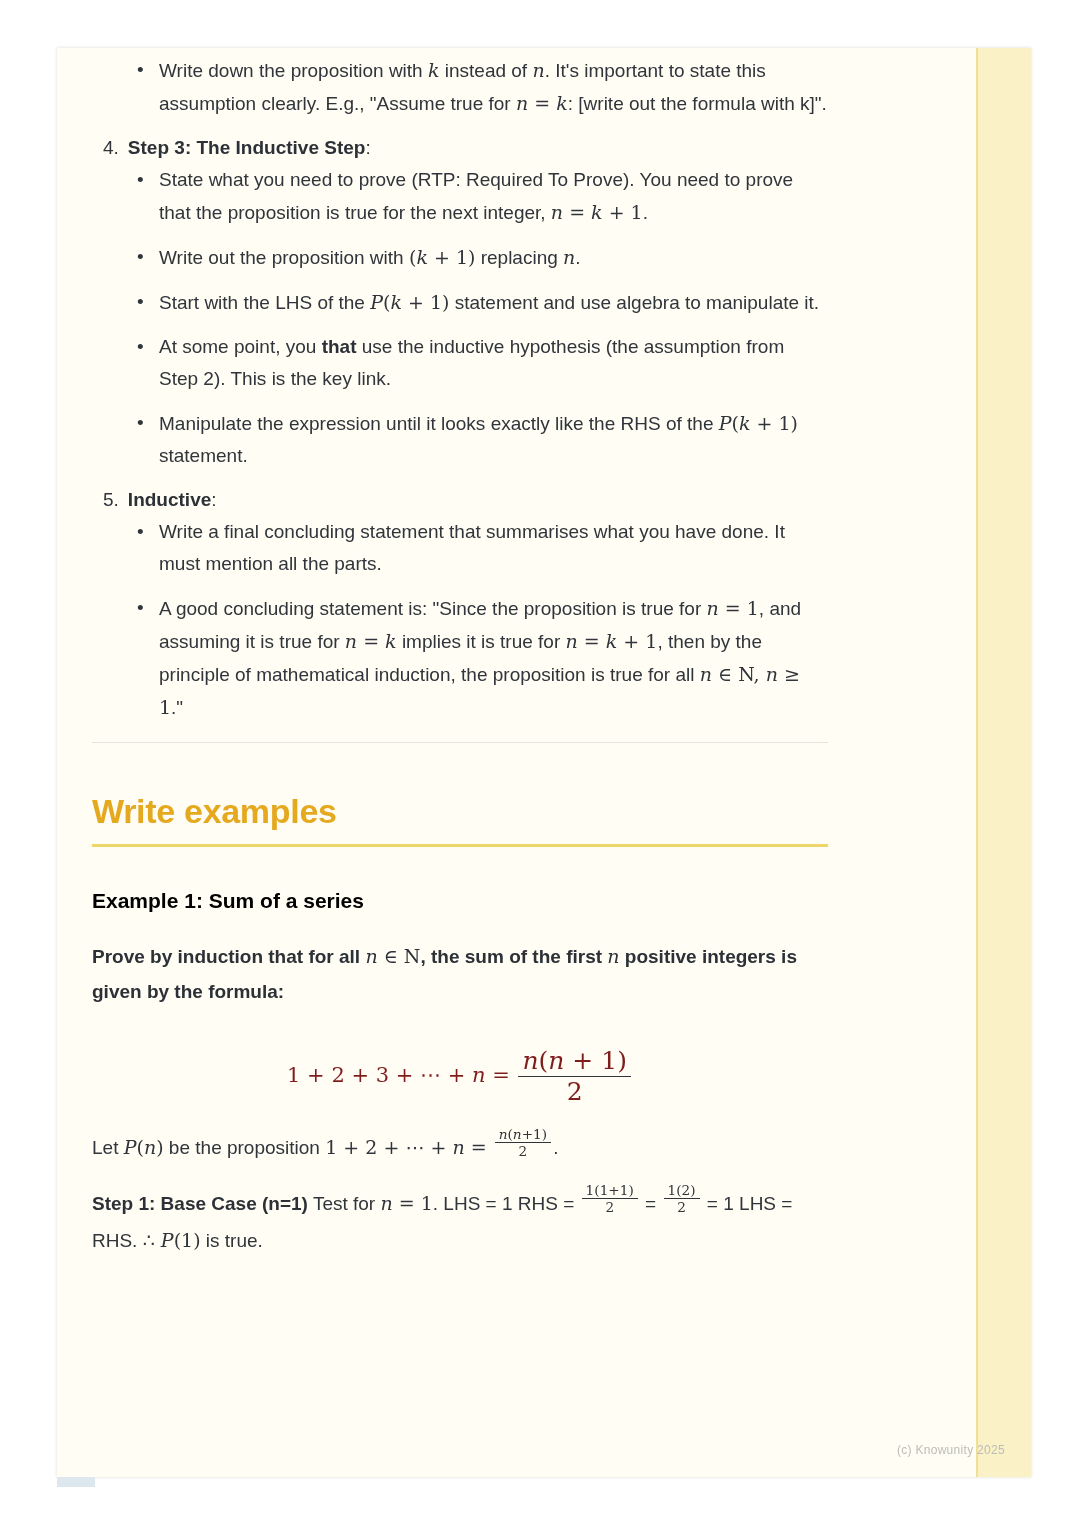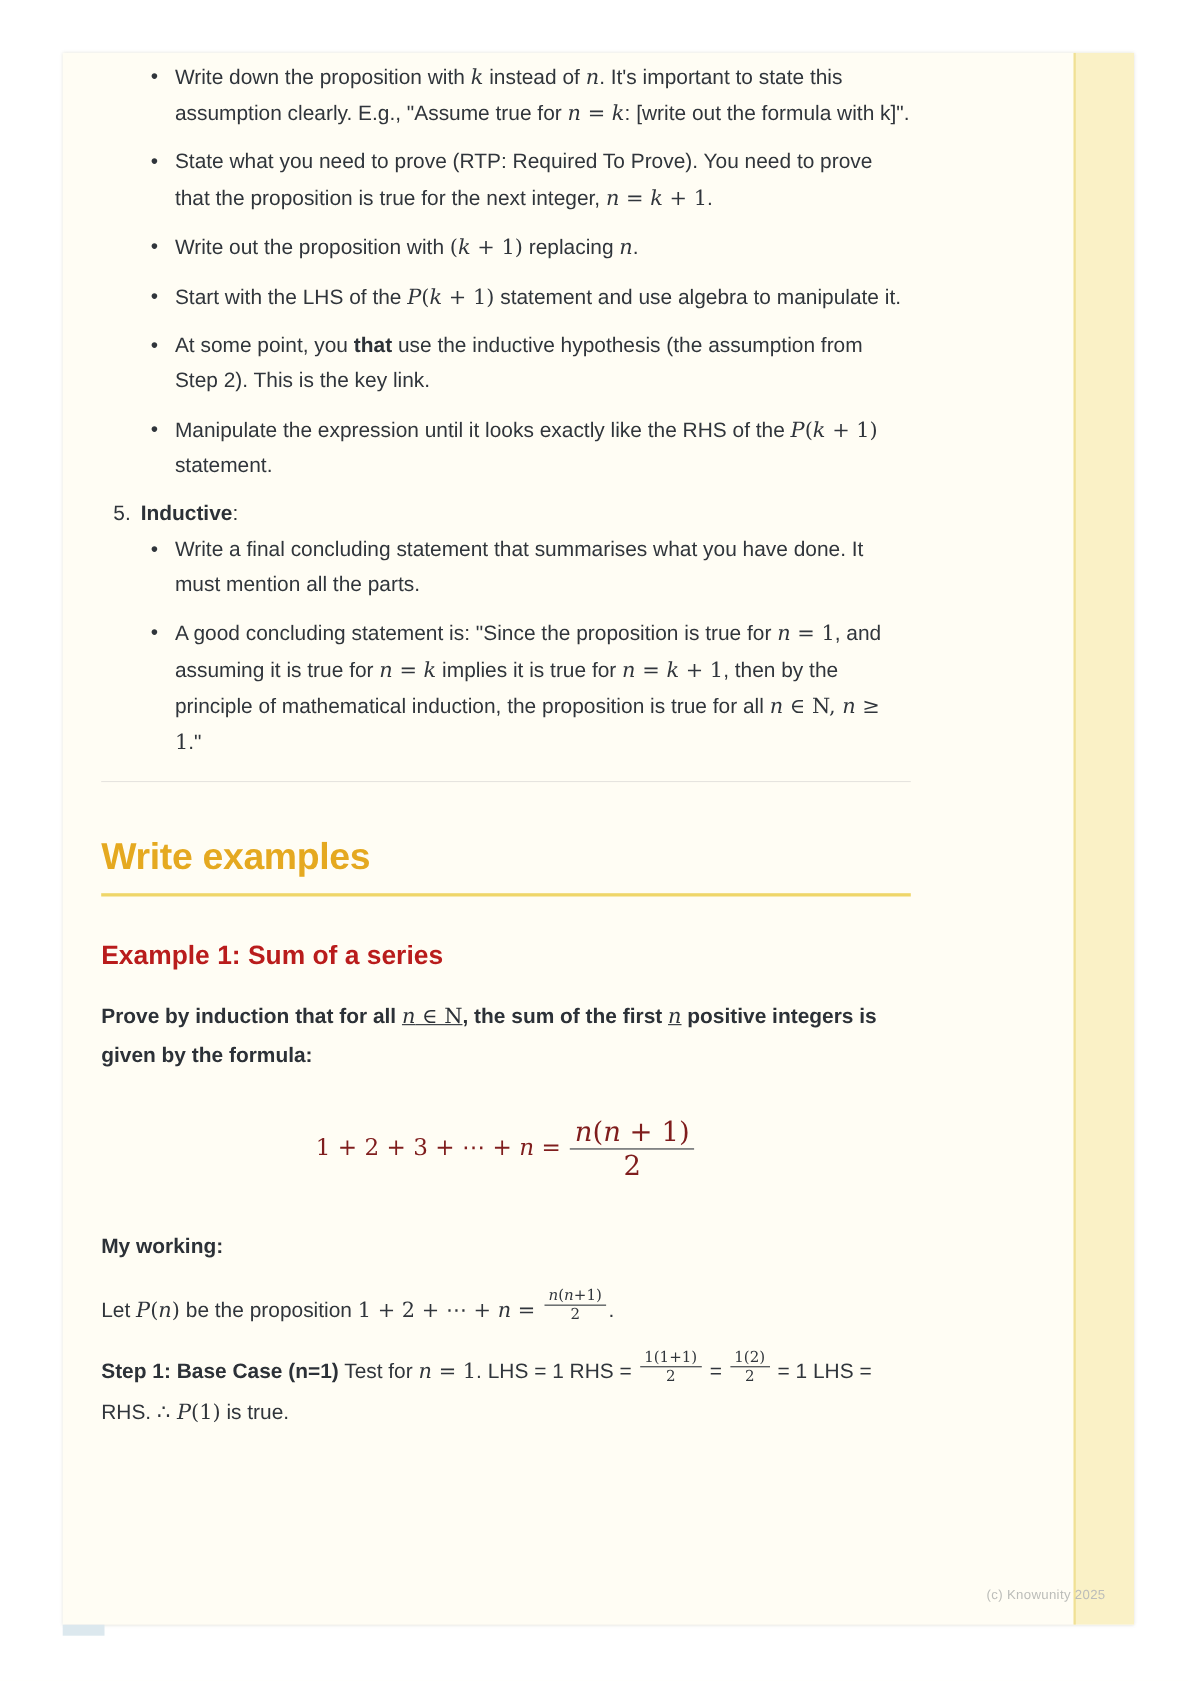--- a/index.html
+++ b/index.html
@@ -64,27 +64,27 @@
   .divider { height: 1px; background: #E6E4DF; margin-top: 18px; width: 736px; }
   .h1 {
     margin: 48px 0 0 0;
     font-size: 34px; line-height: 40px;
     font-weight: 700; letter-spacing: -0.3px;
     color: #E5A920;
   }
   .h1line { height: 3px; background: #EFD669; margin-top: 13px; width: 736px; }
   .h2 {
     margin: 39px 0 0 0;
-    font-size: 24px; line-height: 30px;
+    font-size: 21px; line-height: 30px;
     font-weight: 700;
-    color: #b91c1c;
+    color: #000000;
   }
   p { margin: 0; }
   .provep { margin-top: 23px; font-weight: 700; line-height: 35px; color: #2C3137; }
-  .provep .mth { font-weight: 400; text-decoration: underline; }
+  .provep .mth { font-weight: 400; }
   .formula { margin-top: 37px; width: 736px; text-align: center; font-size: 21px; color: #7f1d1d; }
   .formula .frac { font-size: 25px; vertical-align: middle; }
   .working { margin-top: 44px; font-weight: 700; color: #2C3137; }
   .letp { margin-top: 20px; }
   .step1 { margin-top: 18px; line-height: 36px; }
   .footer {
     position: absolute;
     right: 26px; bottom: 20px;
     font-size: 12px;
     letter-spacing: 0.3px;
@@ -106,20 +106,23 @@
 
   <div class="content">
 
     <ul class="blist">
       <li>
         <span class="blt">•</span>
         <div class="btxt">Write down the proposition with <span class="mth"><i>k</i></span> instead of <span class="mth"><i>n</i></span>. It's important to state this assumption clearly. E.g., "Assume true for <span class="mth"><i>n</i> = <i>k</i></span>: [write out the formula with k]".</div>
       </li>
     </ul>
 
+    <div class="numitem">
+      <span class="num">4.</span><span class="numtitle"><b>Step 3: The Inductive Step</b>:</span>
+    </div>
     <ul class="blist">
       <li>
         <span class="blt">•</span>
         <div class="btxt">State what you need to prove (RTP: Required To Prove). You need to prove that the proposition is true for the next integer, <span class="mth"><i>n</i> = <i>k</i> + 1</span>.</div>
       </li>
       <li>
         <span class="blt">•</span>
         <div class="btxt">Write out the proposition with <span class="mth">(<i>k</i> + 1)</span> replacing <span class="mth"><i>n</i></span>.</div>
       </li>
       <li>
@@ -154,21 +157,20 @@
 
     <h1 class="h1">Write examples</h1>
     <div class="h1line"></div>
 
     <h2 class="h2">Example 1: Sum of a series</h2>
 
     <p class="provep">Prove by induction that for all <span class="mth"><i>n</i> ∈ N</span>, the sum of the first <span class="mth"><i>n</i></span> positive integers is given by the formula:</p>
 
     <div class="formula"><span class="mth">1 + 2 + 3 + ⋯ + <i>n</i> = </span><span class="frac"><span class="fnum"><i>n</i>(<i>n</i> + 1)</span><span class="fden">2</span></span></div>
 
-    <p class="working">My working:</p>
 
     <p class="letp">Let <span class="mth"><i>P</i>(<i>n</i>)</span> be the proposition <span class="mth">1 + 2 + ⋯ + <i>n</i> = </span><span class="frac"><span class="fnum"><i>n</i>(<i>n</i>+1)</span><span class="fden">2</span></span>.</p>
 
     <p class="step1"><b>Step 1: Base Case (n=1)</b> Test for <span class="mth"><i>n</i> = 1</span>. LHS = 1 RHS = <span class="frac"><span class="fnum">1(1+1)</span><span class="fden">2</span></span> = <span class="frac"><span class="fnum">1(2)</span><span class="fden">2</span></span> = 1 LHS = RHS. <span class="mth">∴ <i>P</i>(1)</span> is true.</p>
 
   </div>
 
   <div class="footer">(c) Knowunity 2025</div>
 </div>
 

